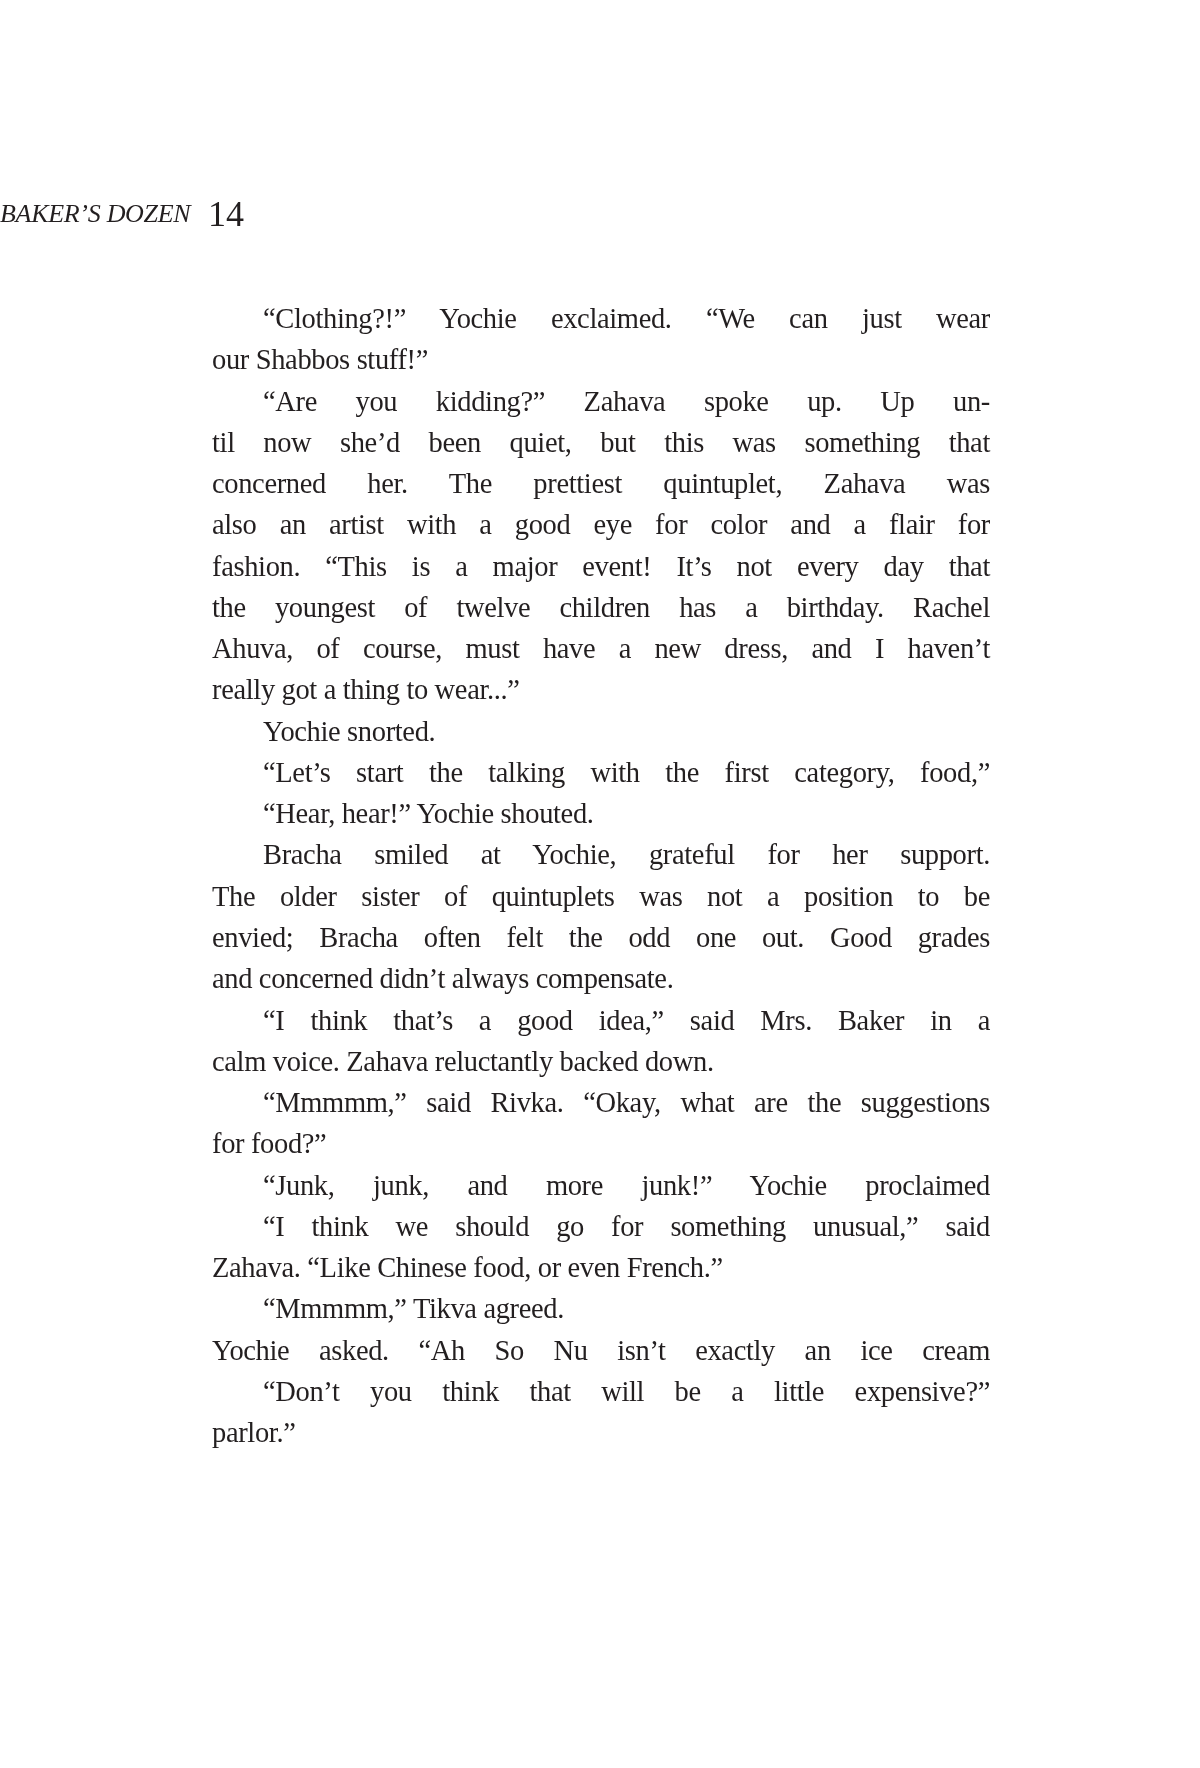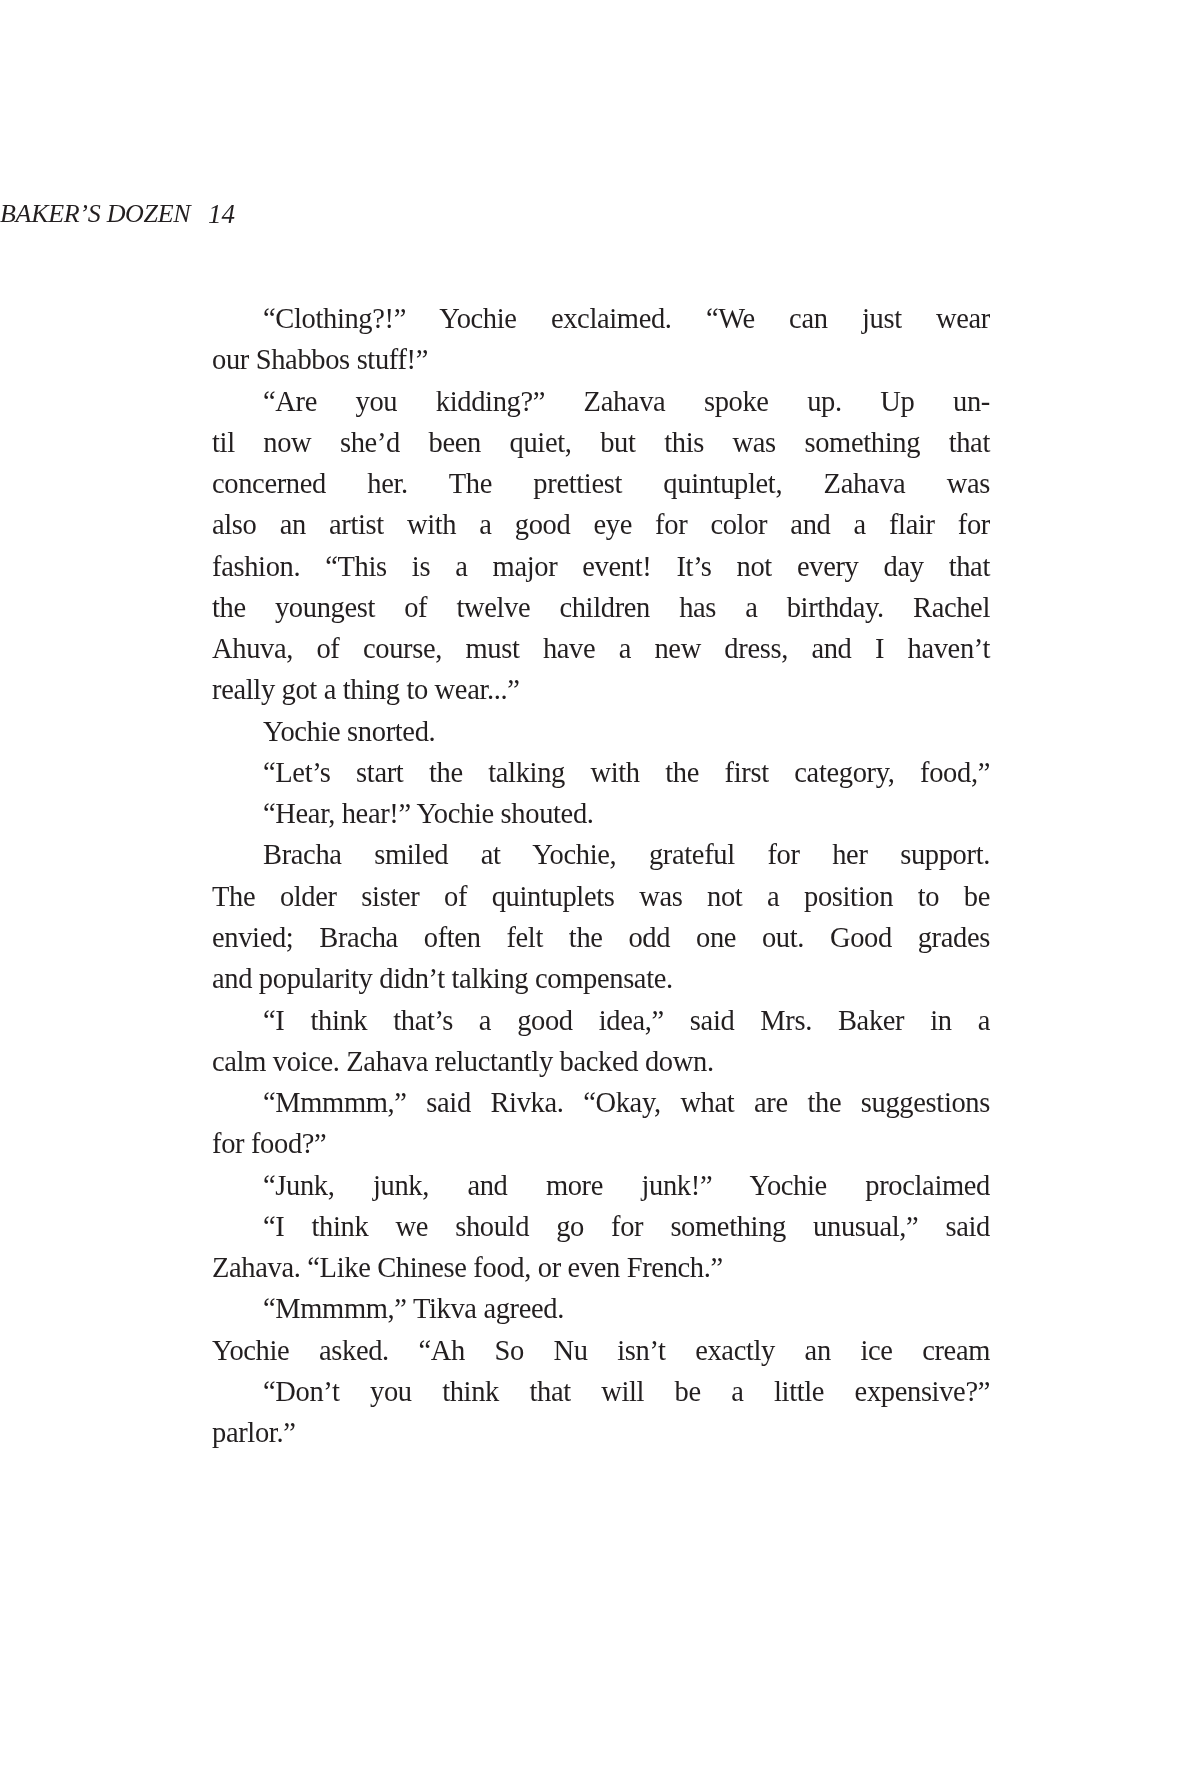--- a/index.html
+++ b/index.html
@@ -4,21 +4,21 @@
 <style>
   html, body { margin: 0; padding: 0; background: #ffffff; }
   body { width: 1200px; height: 1768px; position: relative; overflow: hidden; }
   .page {
     position: absolute; left: 0; top: 0; width: 1200px; height: 1768px;
     background: #ffffff; color: #231f20;
     font-family: "Liberation Serif", "DejaVu Serif", serif;
   }
   .folio {
     position: absolute; left: 208px; top: 199px;
-    font-size: 27px; line-height: 30px; font-style: italic;
+    font-size: 36px; line-height: 30px;
   }
   .running-head {
     position: absolute; left: 0; width: 1200px; top: 199px;
     text-align: left; font-style: italic; font-size: 26px; line-height: 30px;
     letter-spacing: -0.3px;
   }
   .body-text {
     position: absolute; left: 212px; top: 298px; width: 778px;
   }
   .line {
@@ -47,21 +47,21 @@
     <span class="line">fashion. “This is a major event! It’s not every day that</span>
     <span class="line">the youngest of twelve children has a birthday. Rachel</span>
     <span class="line">Ahuva, of course, must have a new dress, and I haven’t</span>
     <span class="line end">really got a thing to wear...”</span>
     <span class="line indent end">Yochie snorted.</span>
     <span class="line indent">“Let’s start the talking with the first category, food,”</span>
     <span class="line indent end">“Hear, hear!” Yochie shouted.</span>
     <span class="line indent">Bracha smiled at Yochie, grateful for her support.</span>
     <span class="line">The older sister of quintuplets was not a position to be</span>
     <span class="line">envied; Bracha often felt the odd one out. Good grades</span>
-    <span class="line end">and popularity didn’t talking compensate.</span>
+    <span class="line end">and concerned didn’t always compensate.</span>
     <span class="line indent">“I think that’s a good idea,” said Mrs. Baker in a</span>
     <span class="line end">calm voice. Zahava reluctantly backed down.</span>
     <span class="line indent">“Mmmmm,” said Rivka. “Okay, what are the suggestions</span>
     <span class="line end">for food?”</span>
     <span class="line indent">“Junk, junk, and more junk!” Yochie proclaimed</span>
     <span class="line indent">“I think we should go for something unusual,” said</span>
     <span class="line end">Zahava. “Like Chinese food, or even French.”</span>
     <span class="line indent end">“Mmmmm,” Tikva agreed.</span>
     <span class="line">Yochie asked. “Ah So Nu isn’t exactly an ice cream</span>
     <span class="line indent">“Don’t you think that will be a little expensive?”</span>

